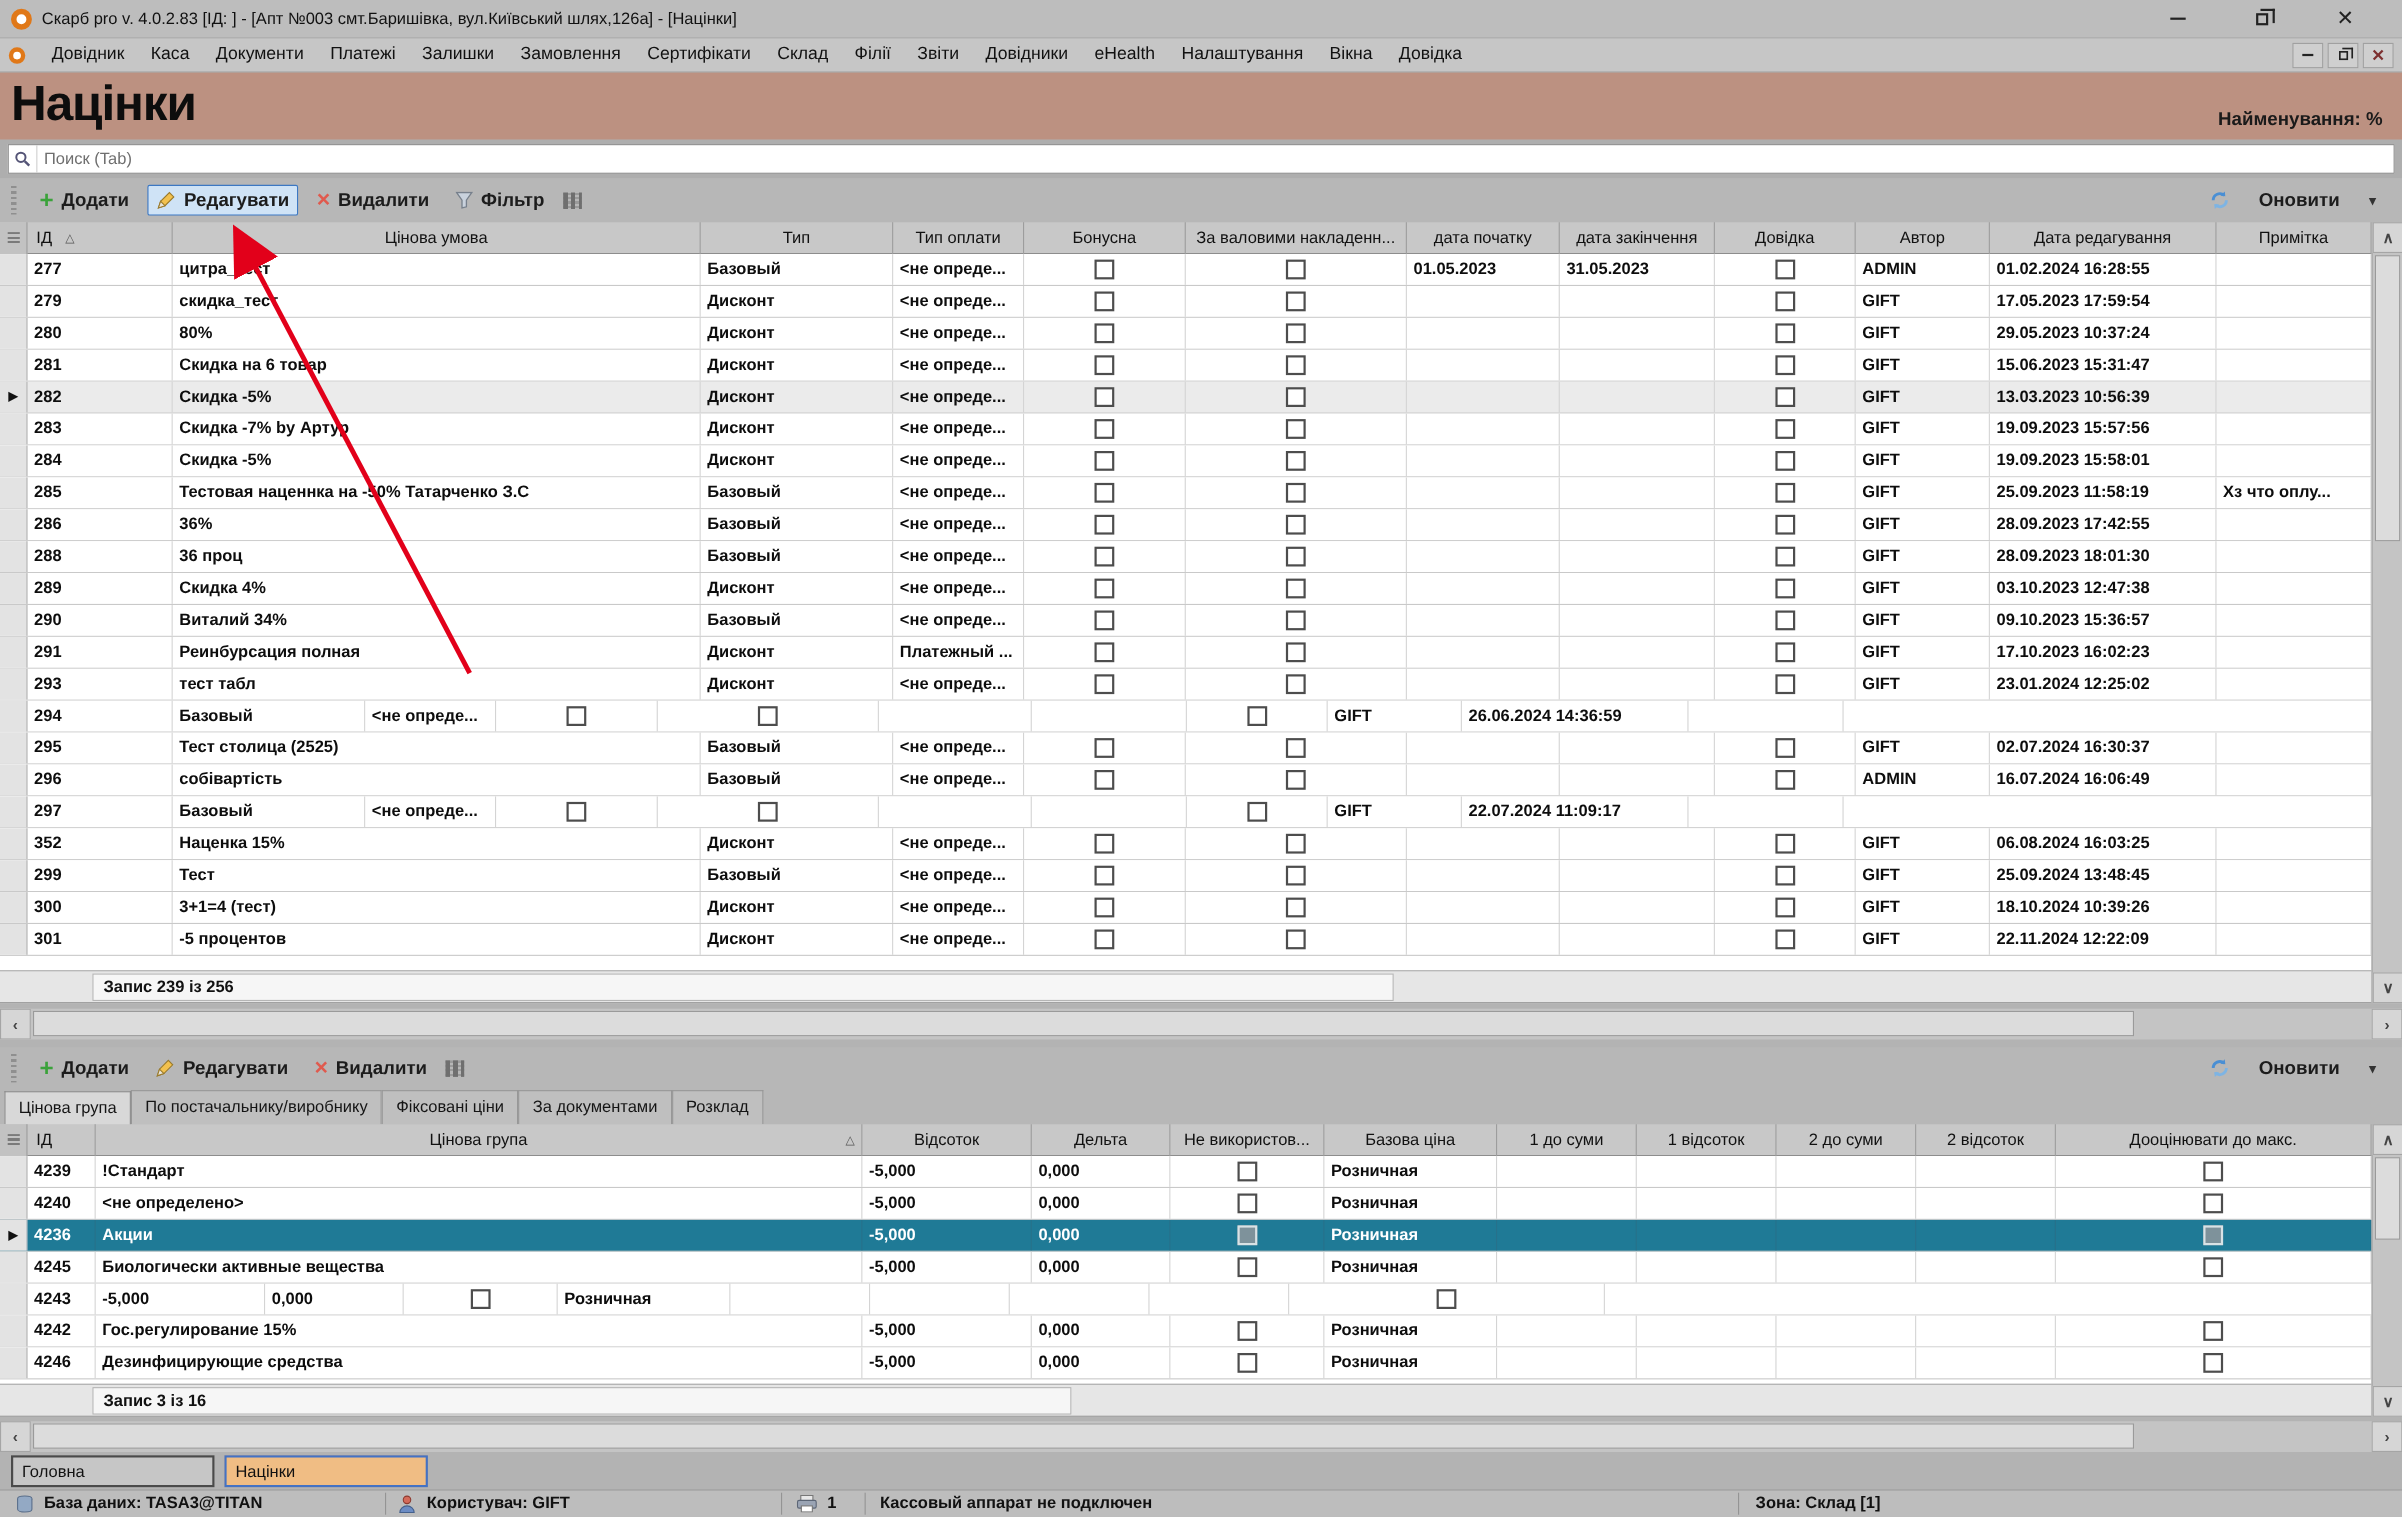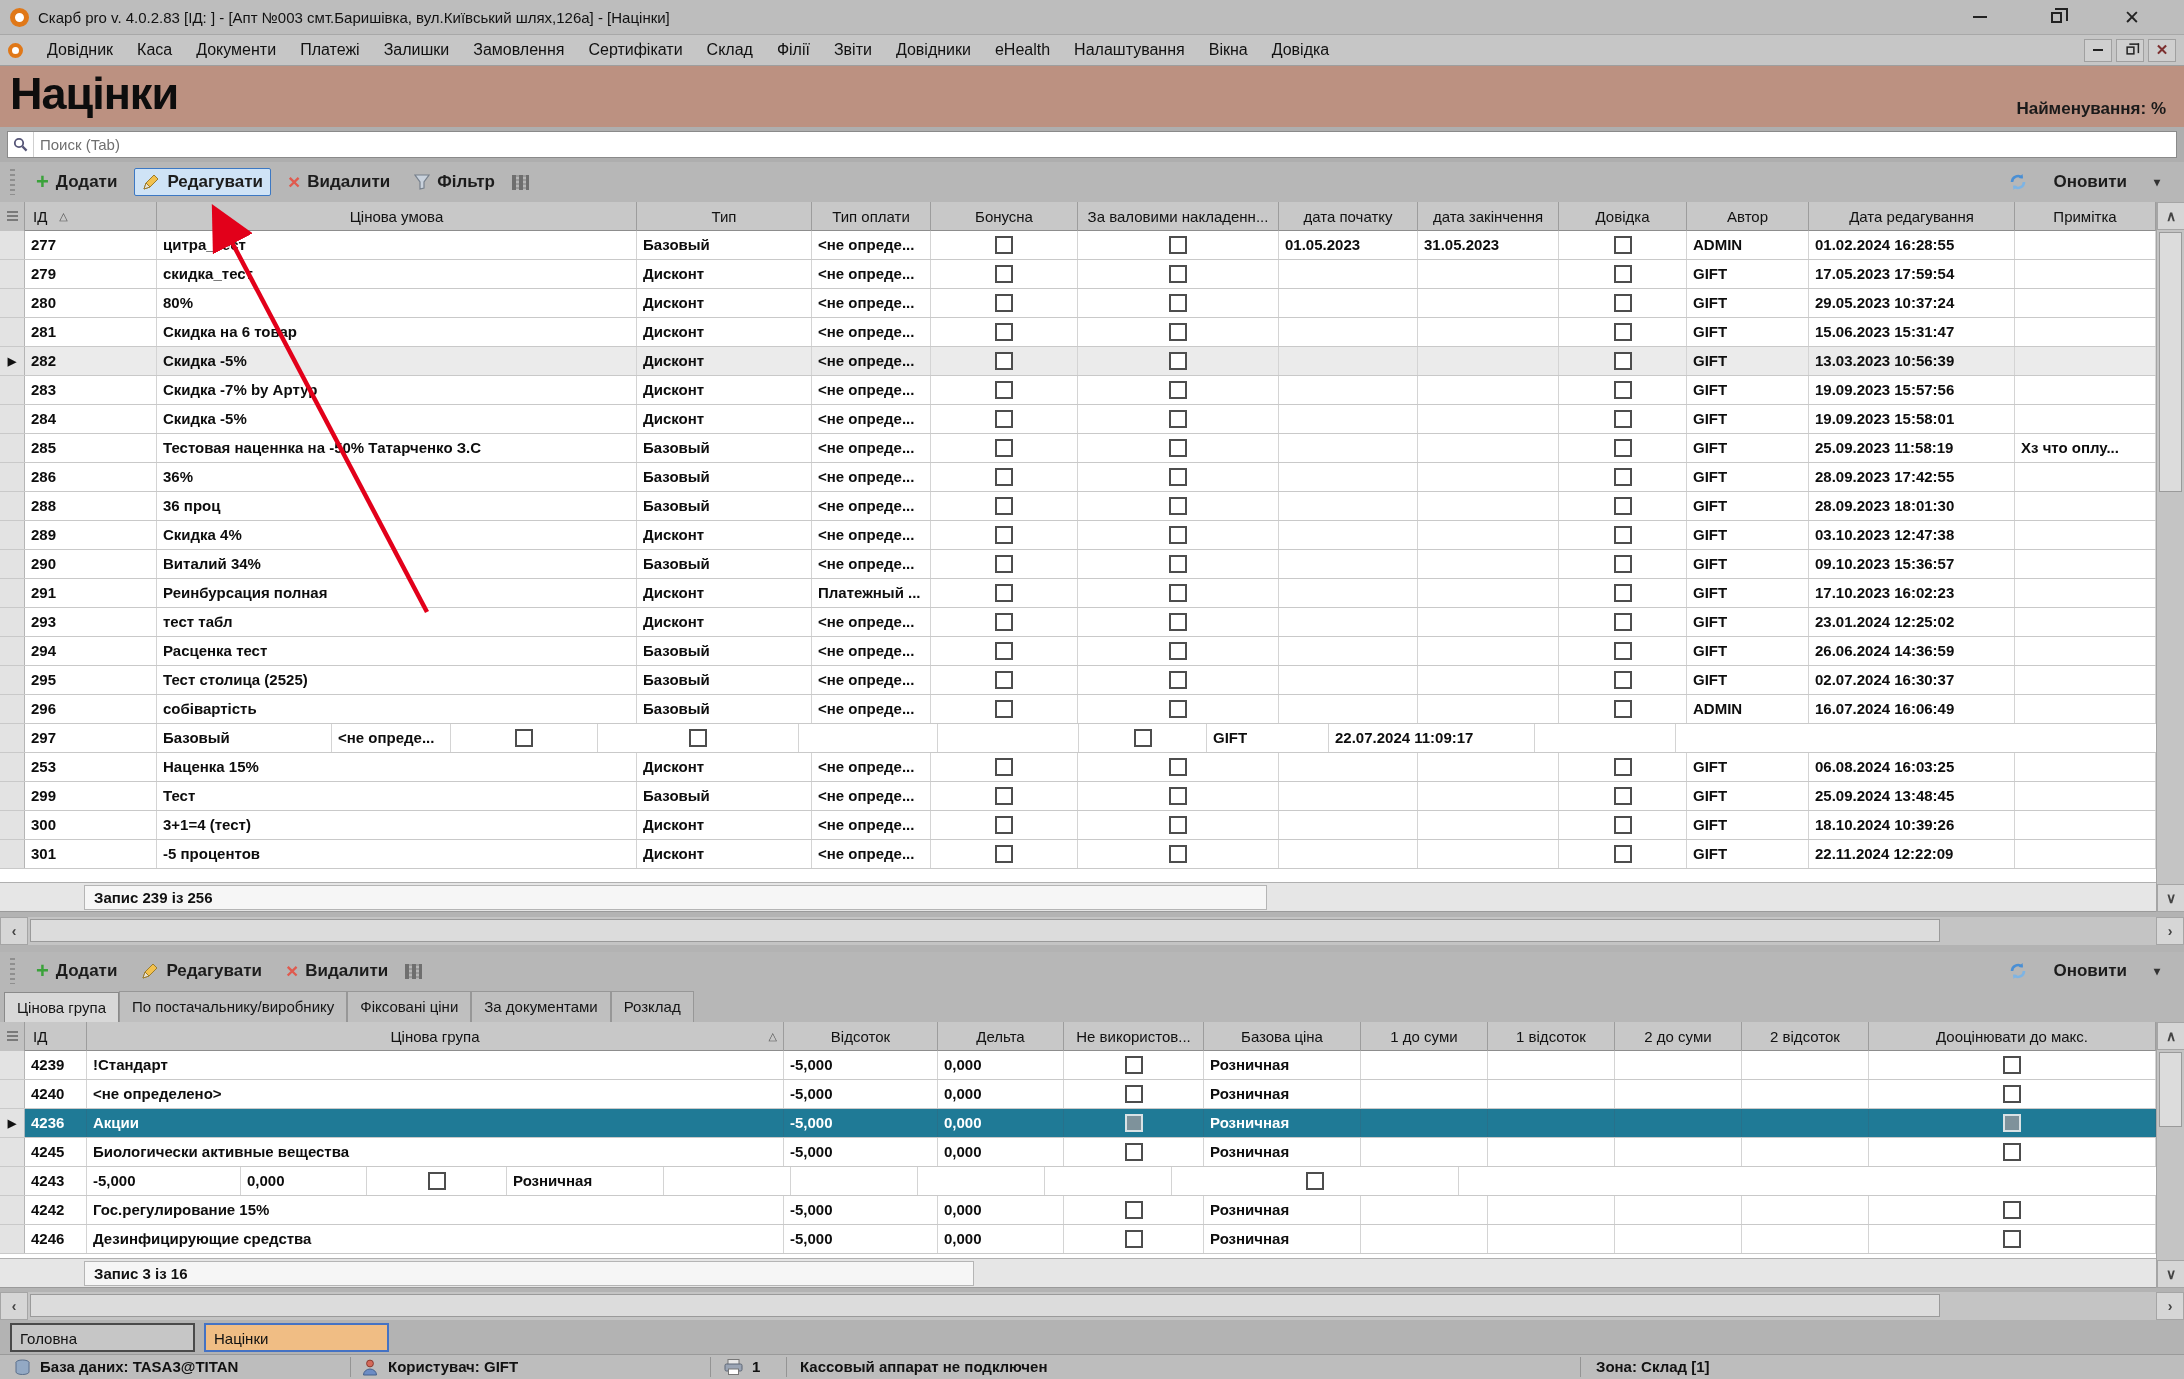--- a/index.html
+++ b/index.html
@@ -538,21 +538,20 @@
       <div class="cell chkc" style="width: 128px;">
         <span class="chk"></span>
       </div>
       <div class="cell" style="width: 122px;">GIFT</div>
       <div class="cell" style="width: 206px;">23.01.2024 12:25:02</div>
       <div class="cell" style="width: 141px;"></div>
     </div>
     <div class="trow">
       <div class="cell selc" style="width: 25px;"></div>
       <div class="cell" style="width: 132px;">294</div>
-      <div class="cell" style="width: 480px;">Расценка тест</div>
       <div class="cell" style="width: 175px;">Базовый</div>
       <div class="cell" style="width: 119px;">&lt;не опреде...</div>
       <div class="cell chkc" style="width: 147px;">
         <span class="chk"></span>
       </div>
       <div class="cell chkc" style="width: 201px;">
         <span class="chk"></span>
       </div>
       <div class="cell" style="width: 139px;"></div>
       <div class="cell" style="width: 141px;"></div>
@@ -620,21 +619,21 @@
       <div class="cell" style="width: 141px;"></div>
       <div class="cell chkc" style="width: 128px;">
         <span class="chk"></span>
       </div>
       <div class="cell" style="width: 122px;">GIFT</div>
       <div class="cell" style="width: 206px;">22.07.2024 11:09:17</div>
       <div class="cell" style="width: 141px;"></div>
     </div>
     <div class="trow">
       <div class="cell selc" style="width: 25px;"></div>
-      <div class="cell" style="width: 132px;">253</div>
+      <div class="cell" style="width: 132px;">352</div>
       <div class="cell" style="width: 480px;">Наценка 15%</div>
       <div class="cell" style="width: 175px;">Дисконт</div>
       <div class="cell" style="width: 119px;">&lt;не опреде...</div>
       <div class="cell chkc" style="width: 147px;">
         <span class="chk"></span>
       </div>
       <div class="cell chkc" style="width: 201px;">
         <span class="chk"></span>
       </div>
       <div class="cell" style="width: 139px;"></div>

